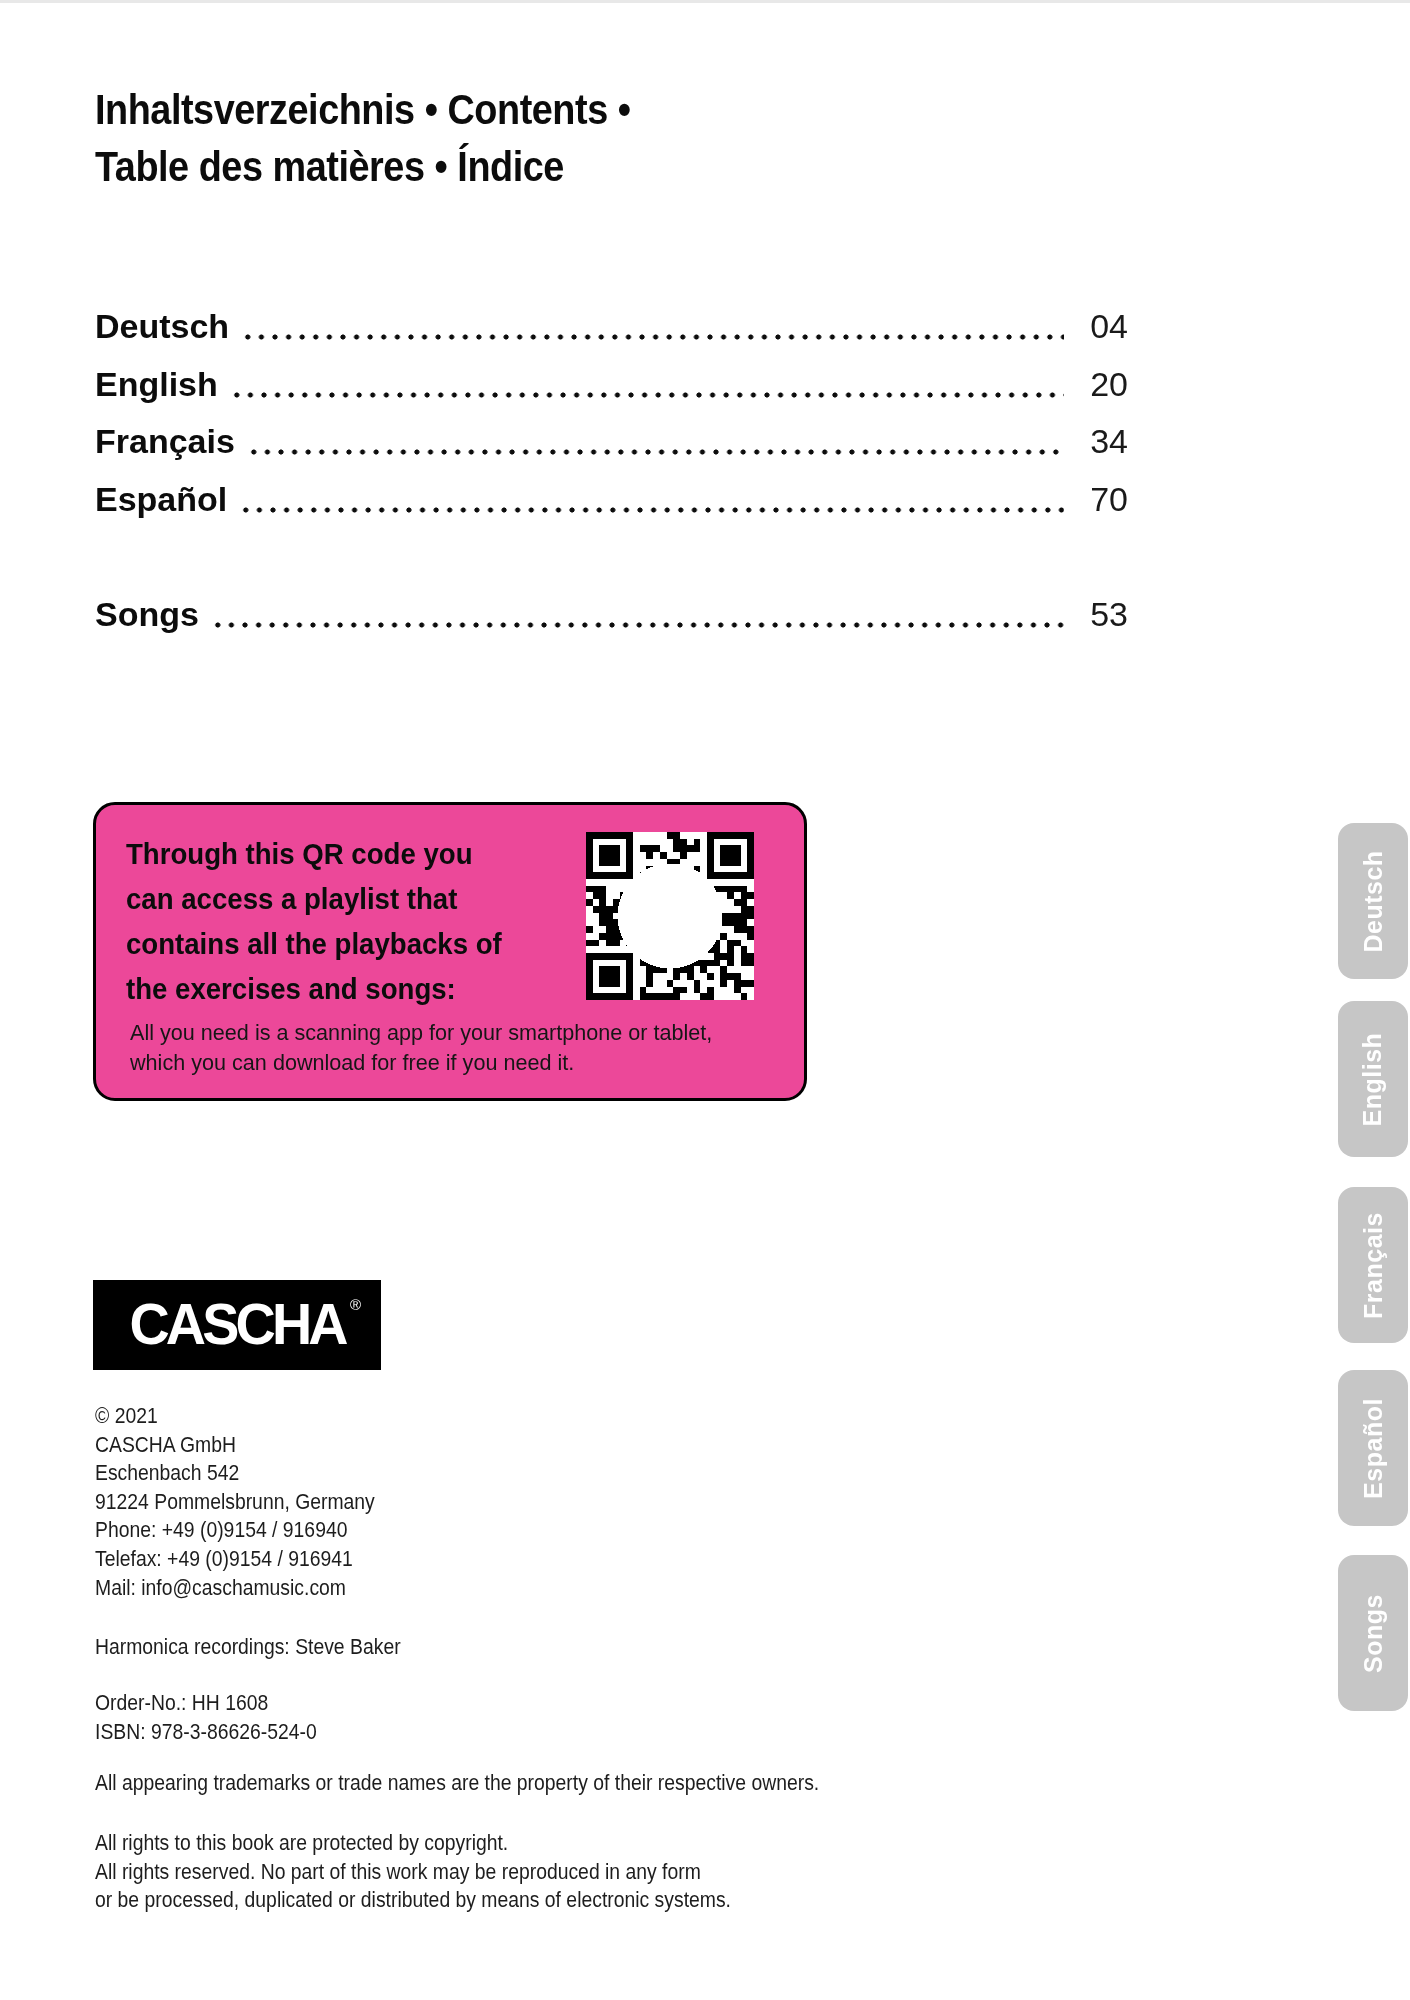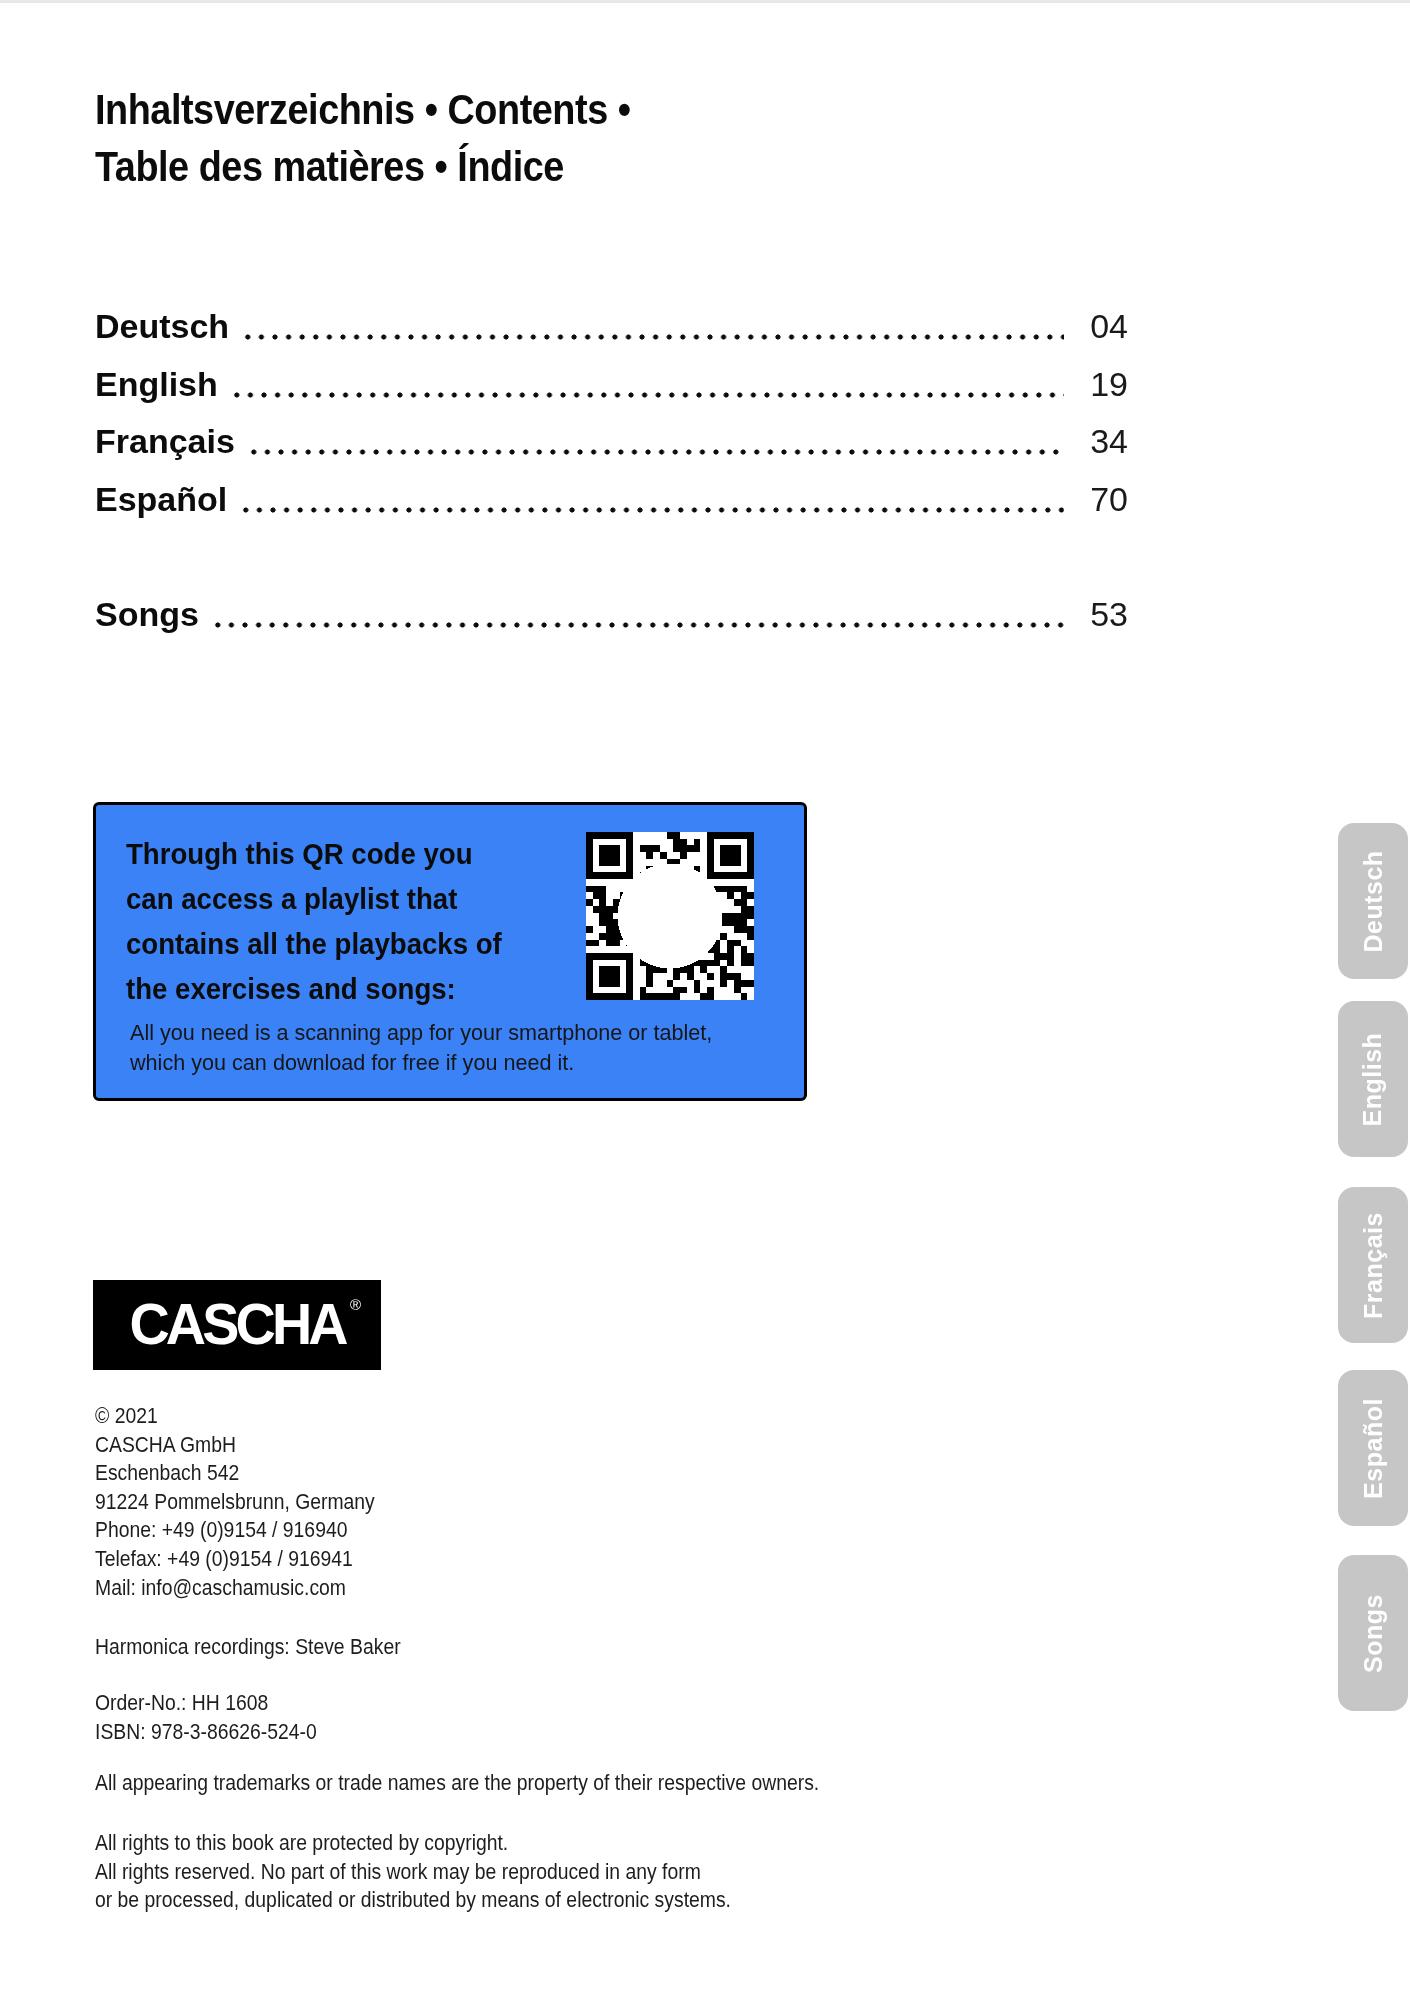--- a/index.html
+++ b/index.html
@@ -25,21 +25,21 @@
   .toc-leader{
     flex:1;align-self:stretch;margin:0 14px 0 12px;
     background-image:radial-gradient(circle,#0c0c0c 2.2px,transparent 2.9px);
     background-size:13.6px 12px;background-repeat:repeat-x;
     background-position:left bottom 4px;
   }
   .toc-page{font-weight:400;color:#1a1a1a;min-width:50px;text-align:right;}
   
   .qr-box{
     position:absolute;left:93px;top:799px;width:714px;height:299px;
-    border:3px solid #000;border-radius:6px;background:#3b82f6;box-sizing:border-box;
+    border:3px solid #000;border-radius:22px;background:#ec4899;box-sizing:border-box;
   }
   .qr-heading{
     position:absolute;left:30px;top:26px;
     font-size:30px;line-height:45px;font-weight:700;color:#0c0c0c;
     white-space:pre-line;transform:scaleX(0.92);transform-origin:left top;
   }
   .qr-note{
     position:absolute;left:34px;top:213px;
     font-size:22.5px;line-height:30px;color:#161616;
     white-space:pre-line;transform:scaleX(0.96);transform-origin:left top;
@@ -99,21 +99,21 @@
   </div>
 
   <div class="toc-row row-0">
     <span class="toc-label">Deutsch</span>
     <span class="toc-leader"></span>
     <span class="toc-page">04</span>
   </div>
   <div class="toc-row row-1">
     <span class="toc-label">English</span>
     <span class="toc-leader"></span>
-    <span class="toc-page">19</span>
+    <span class="toc-page">20</span>
   </div>
   <div class="toc-row row-2">
     <span class="toc-label">Français</span>
     <span class="toc-leader"></span>
     <span class="toc-page">34</span>
   </div>
   <div class="toc-row row-3">
     <span class="toc-label">Español</span>
     <span class="toc-leader"></span>
     <span class="toc-page">70</span>

